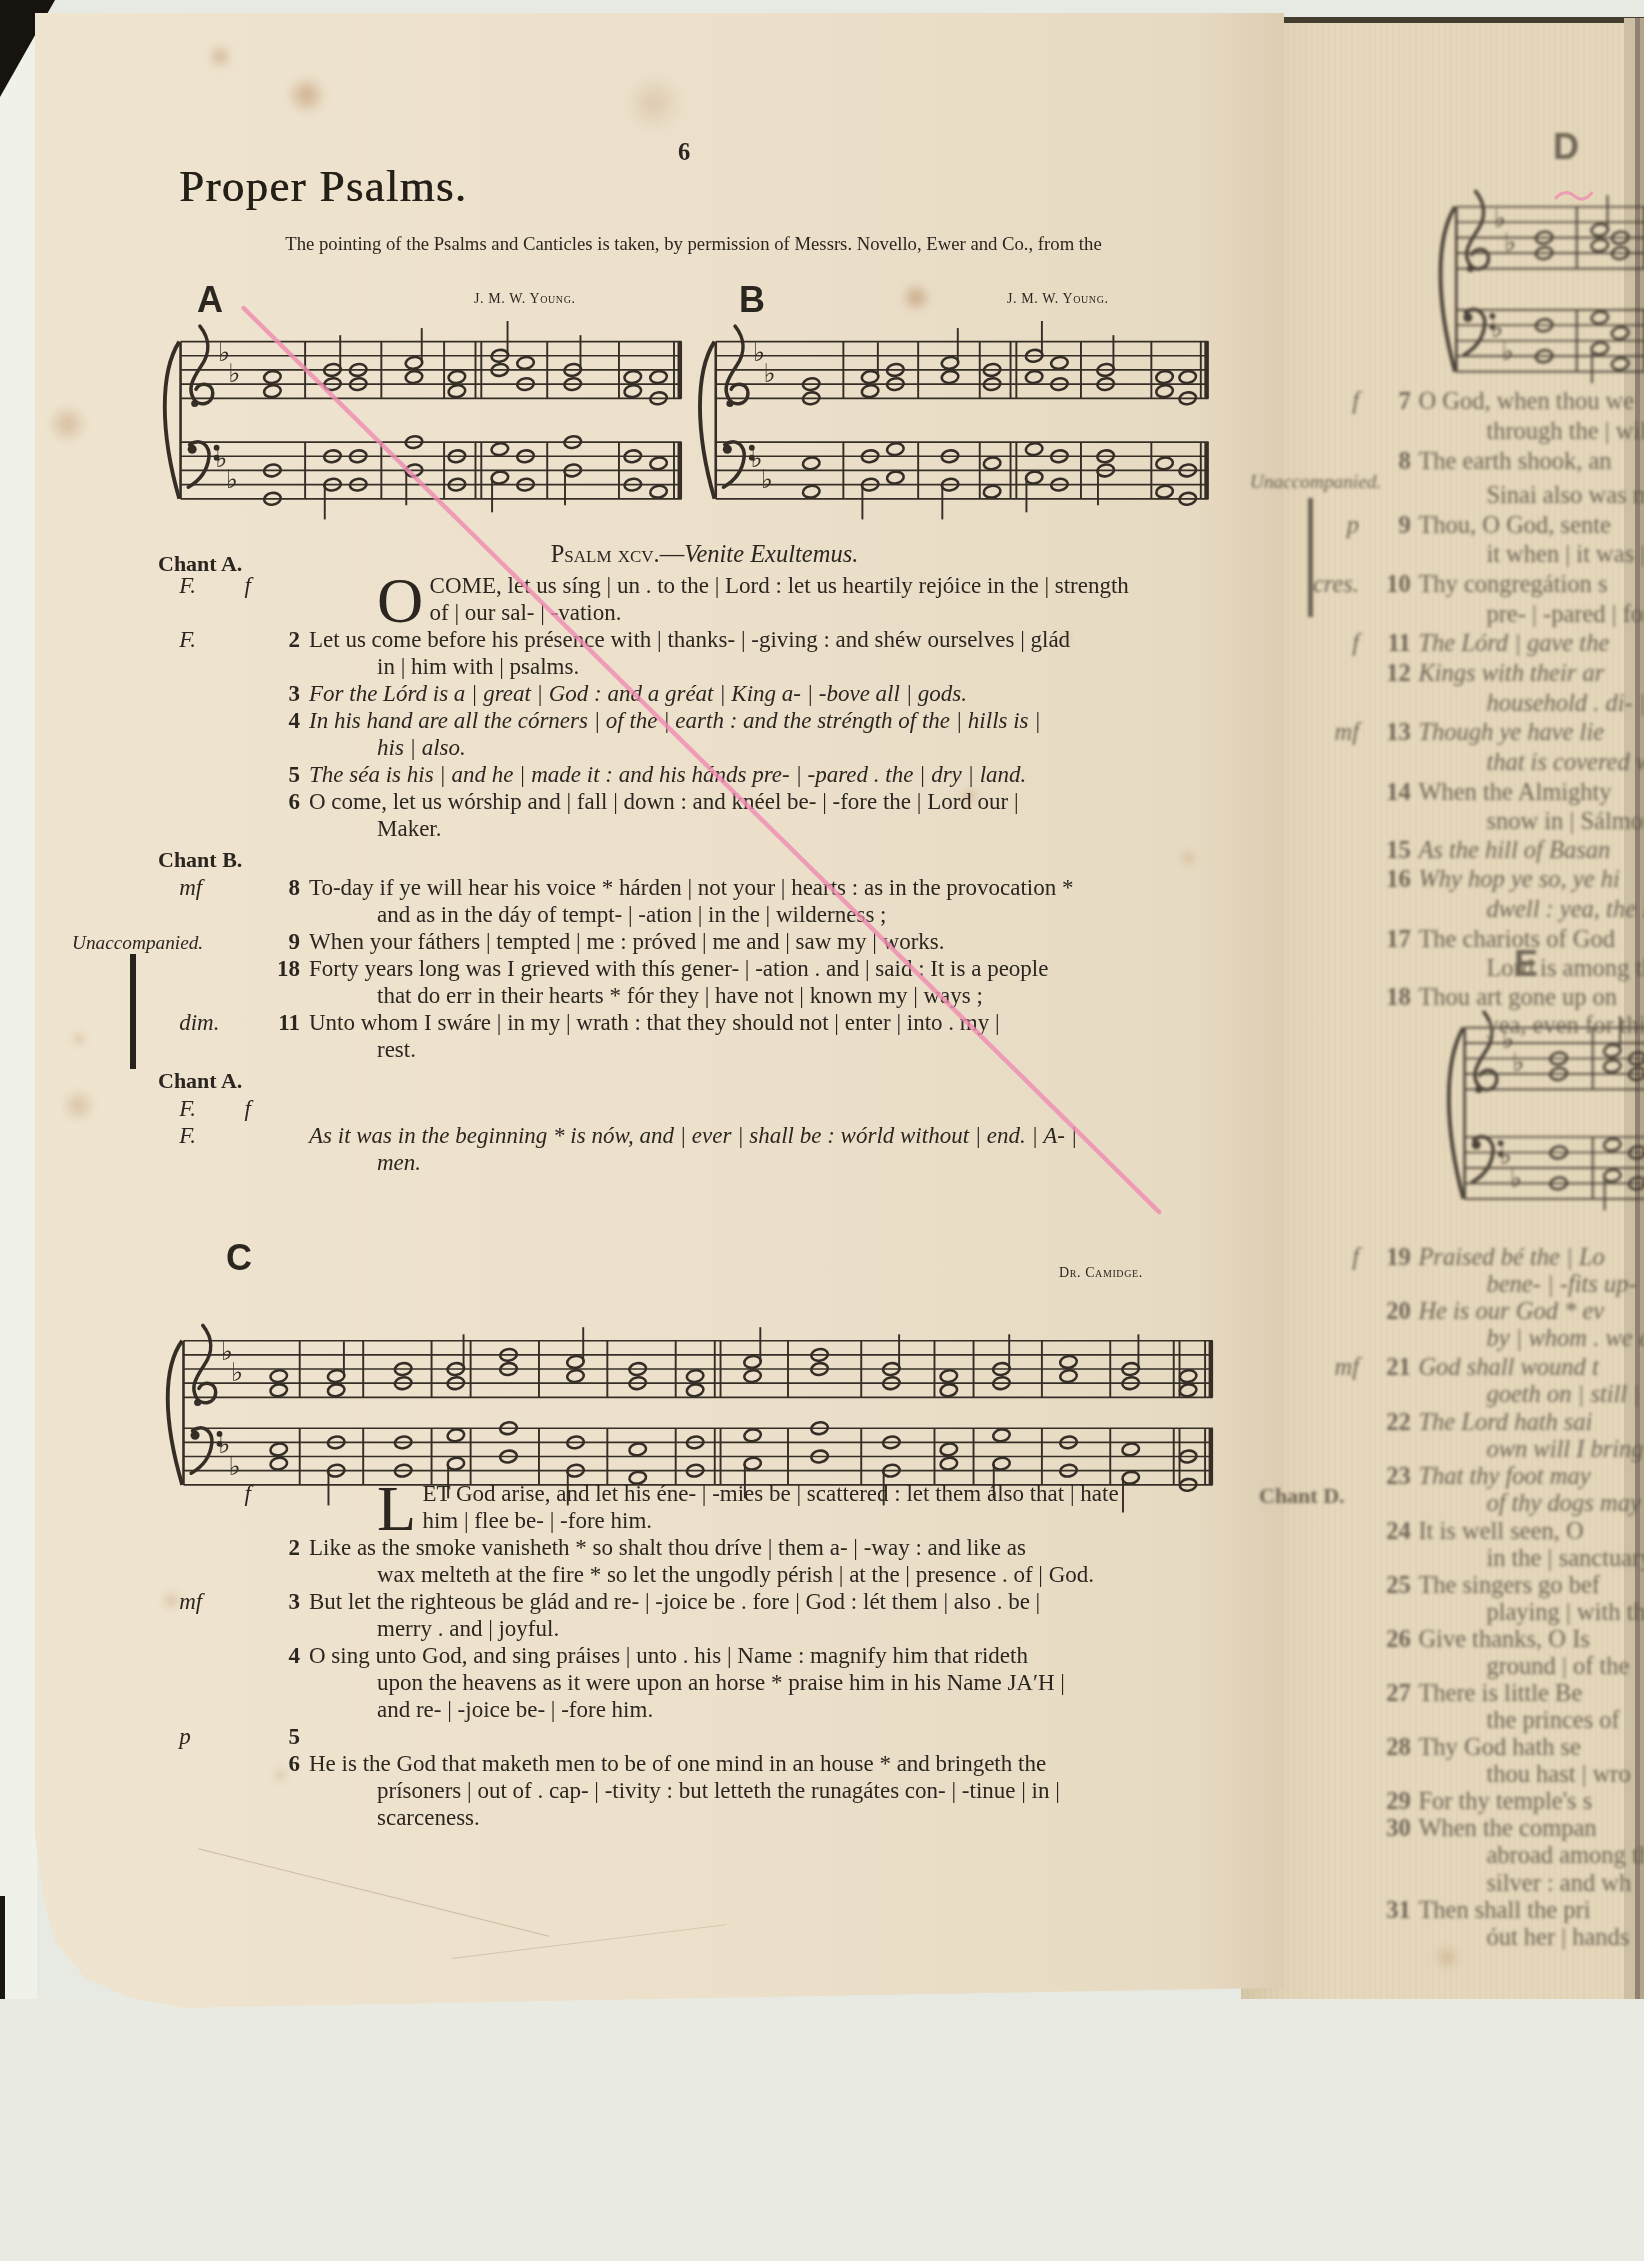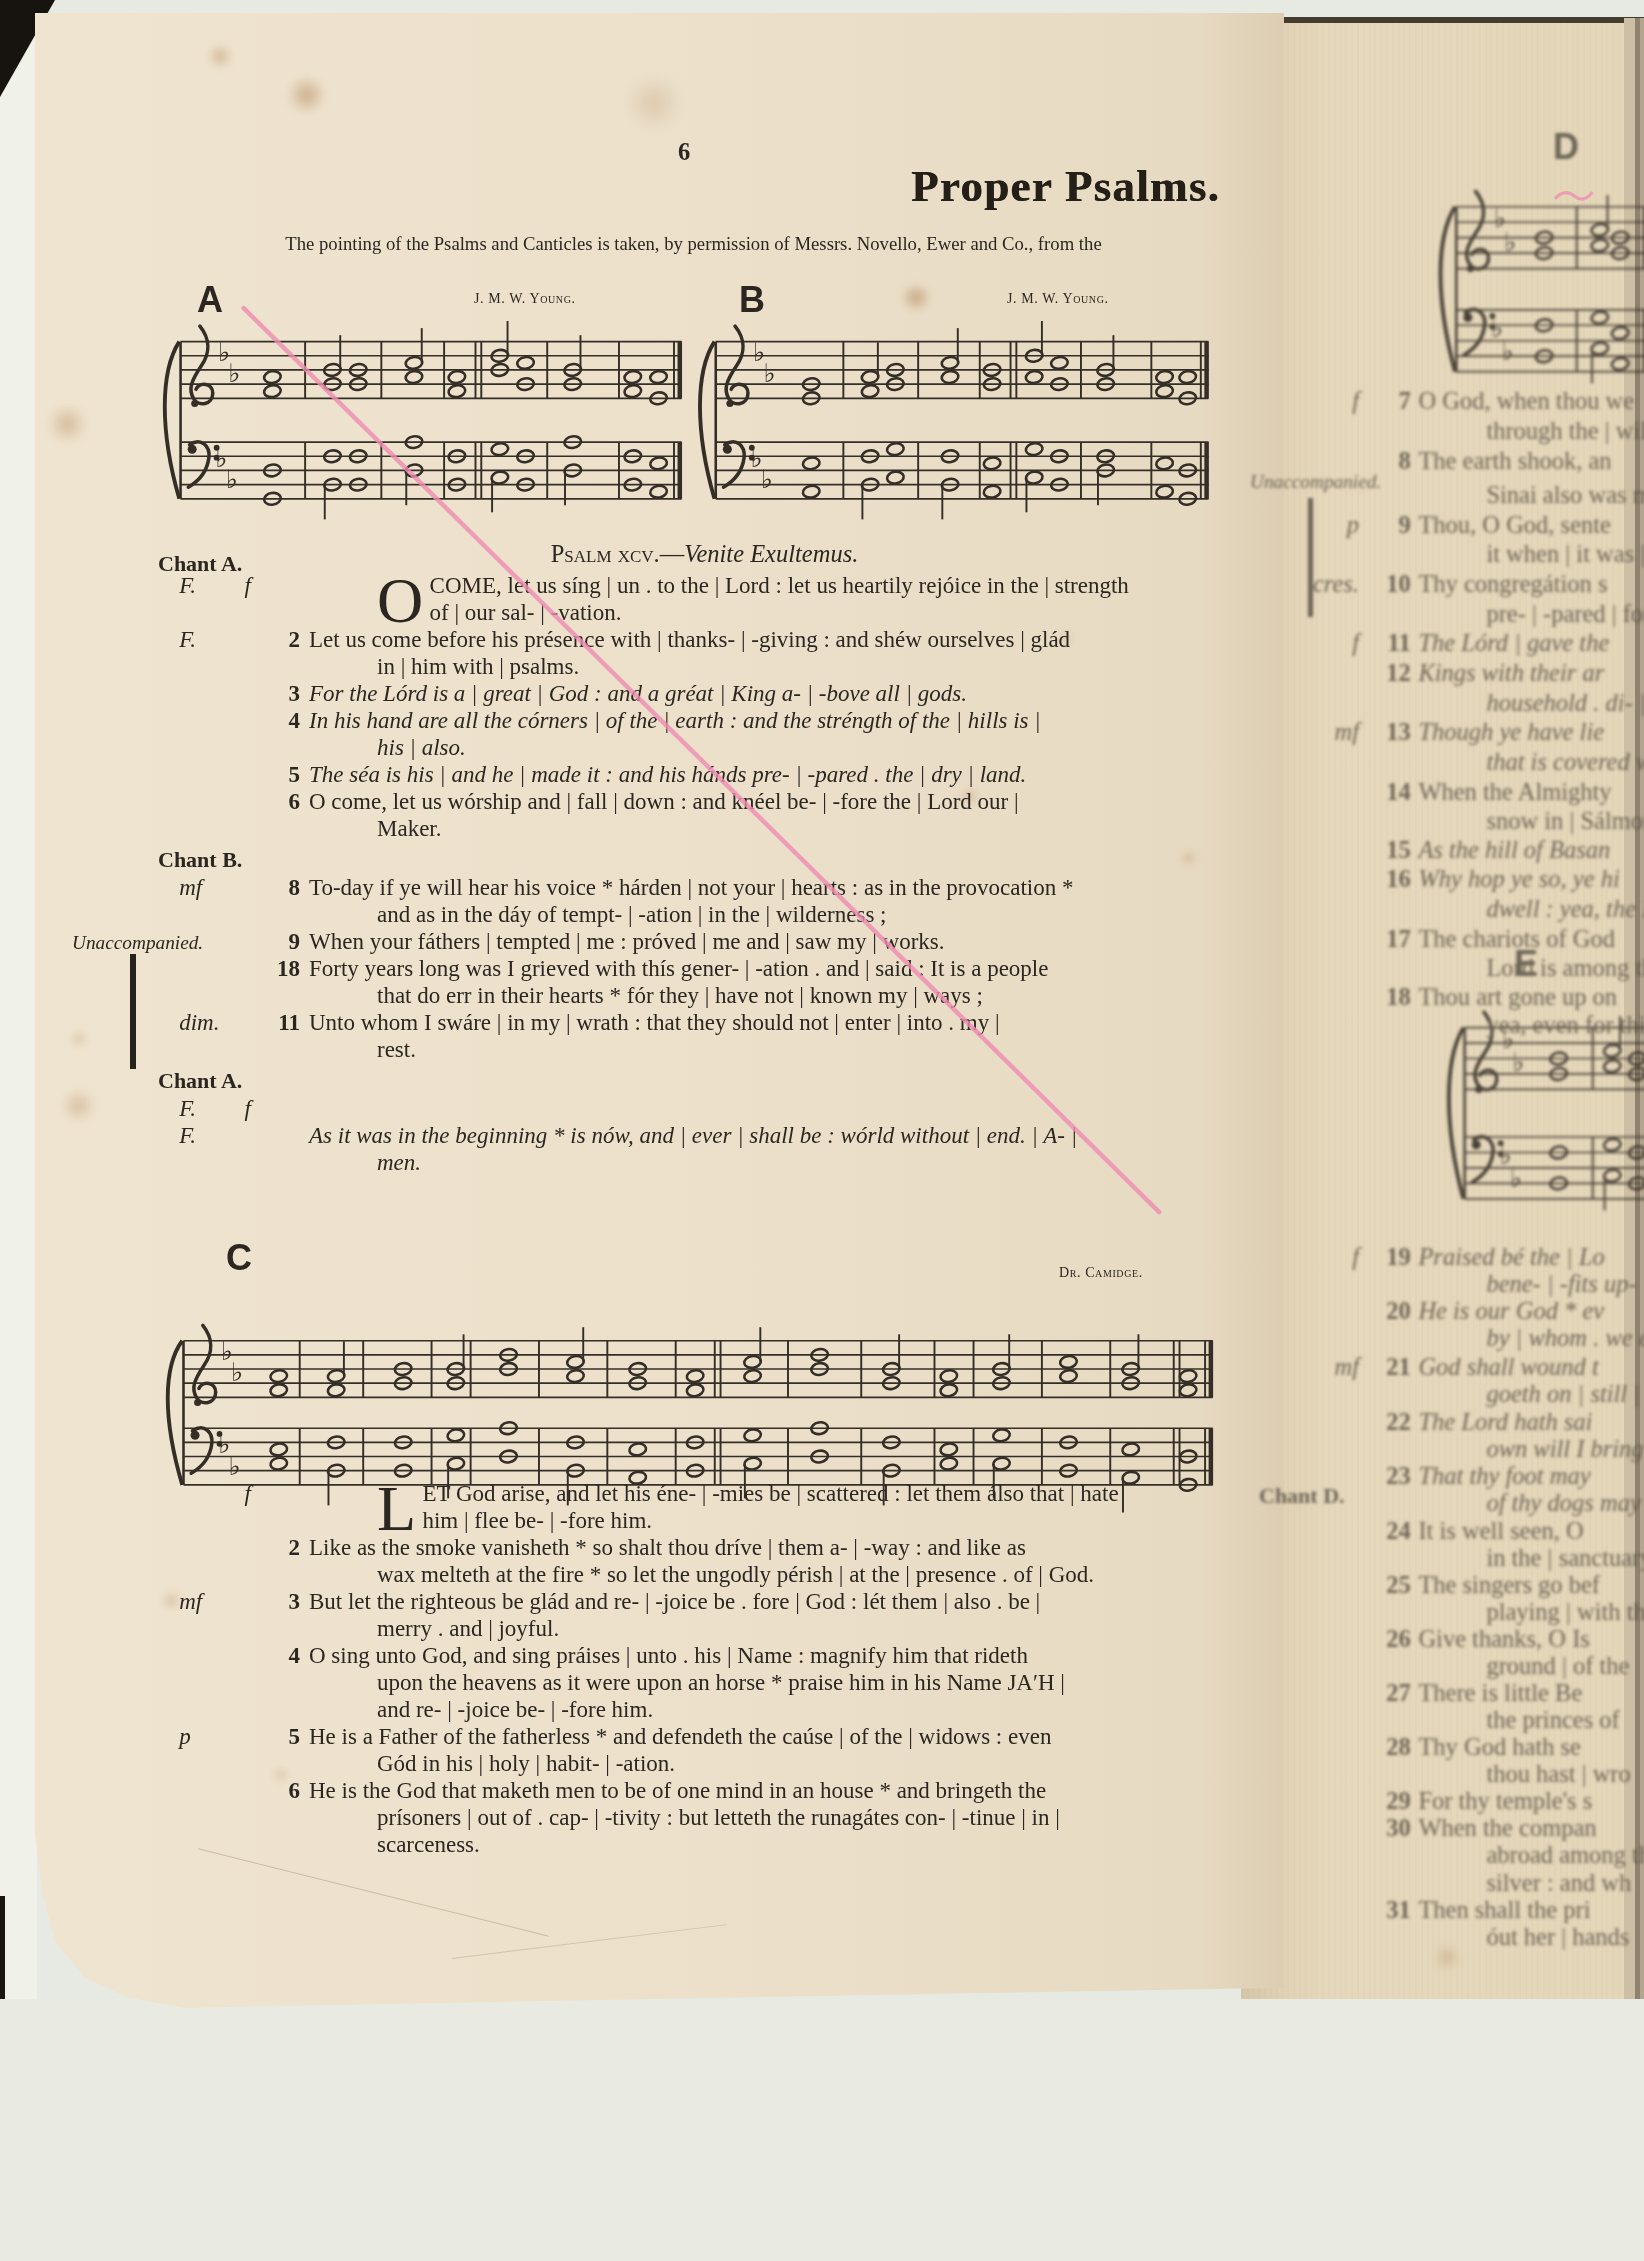--- a/index.html
+++ b/index.html
@@ -26,22 +26,22 @@
      background:linear-gradient(90deg,#efe4cf 0,#ece0cb 55%,#e7dac2 93%,#dccdb2 100%);
      clip-path:polygon(0 0,100% 0,100% 98.1%,55% 98.6%,12% 99.1%,7.5% 98.6%,4% 97.6%,1.6% 95.8%,.6% 93.4%,0 90.5%);
      box-shadow:17px 0 24.5px -5.2px rgba(95,75,50,.5);}
   .crease1{position:absolute;left:193px;top:1892px;width:361px;height:1.3px;background:rgba(150,120,90,.38);transform:rotate(14deg);}
   .crease2{position:absolute;left:451px;top:1941px;width:277px;height:1.3px;background:rgba(150,120,90,.28);transform:rotate(-7deg);}
   
   .spot{position:absolute;border-radius:50%;filter:blur(3.9px);}
   
   .pagenum{position:absolute;left:658px;top:138px;width:52px;text-align:center;
      font-size:24.5px;font-weight:bold;}
-  .main-title{position:absolute;left:163px;top:160px;width:1057px;text-align:right;
-     font-size:45px;font-weight:bold;letter-spacing:1.3px;color:#241f17;
+  .main-title{position:absolute;left:179px;top:160px;width:1057px;text-align:left;
+     font-size:45px;font-weight:normal;letter-spacing:1.3px;color:#241f17;
      text-shadow:0.6px 0 0 #241f17;}
   .perm1{position:absolute;left:165px;top:233px;width:1057px;text-align:center;font-size:18.7px;}
   .perm2{position:absolute;left:165px;top:258px;width:1057px;text-align:center;font-size:18.7px;font-style:italic;}
   .chant-letter{position:absolute;font-size:36px;font-weight:bold;font-family:"Liberation Sans",sans-serif;}
   .composer{position:absolute;font-size:14px;font-variant:small-caps;letter-spacing:0.6px;}
   .smallcaps{font-variant:small-caps;}
   
   .psblock{position:absolute;left:174px;width:1061px;font-size:23px;line-height:27px;}
   .psheadrow{position:relative;text-align:center;height:32px;}
   .chant-label-abs{position:absolute;left:-16px;top:10.3px;font-weight:bold;font-size:22px;text-align:left;}
@@ -603,22 +603,20 @@
           <div class="vtext">O sing unto God, and sing práises | unto . his | Name : magnify him that rideth
 upon the heavens as it were upon an horse * praise him in his Name JA′H |
 and re- | -joice be- | -fore him.</div>
         </div>
         <div class="verse">
           <span class="vmargin">
             <span>p</span>
             <span></span>
           </span>
           <span class="vnum">5</span>
-          <div class="vtext">He is a Father of the fatherless * and defendeth the caúse | of the | widows : even
-Gód in his | holy | habit- | -ation.</div>
         </div>
         <div class="verse">
           <span class="vmargin">
             <span></span>
             <span></span>
           </span>
           <span class="vnum">6</span>
           <div class="vtext">He is the God that maketh men to be of one mind in an house * and bringeth the
 prísoners | out of . cap- | -tivity : but letteth the runagátes con- | -tinue | in |
 scarceness.</div>

